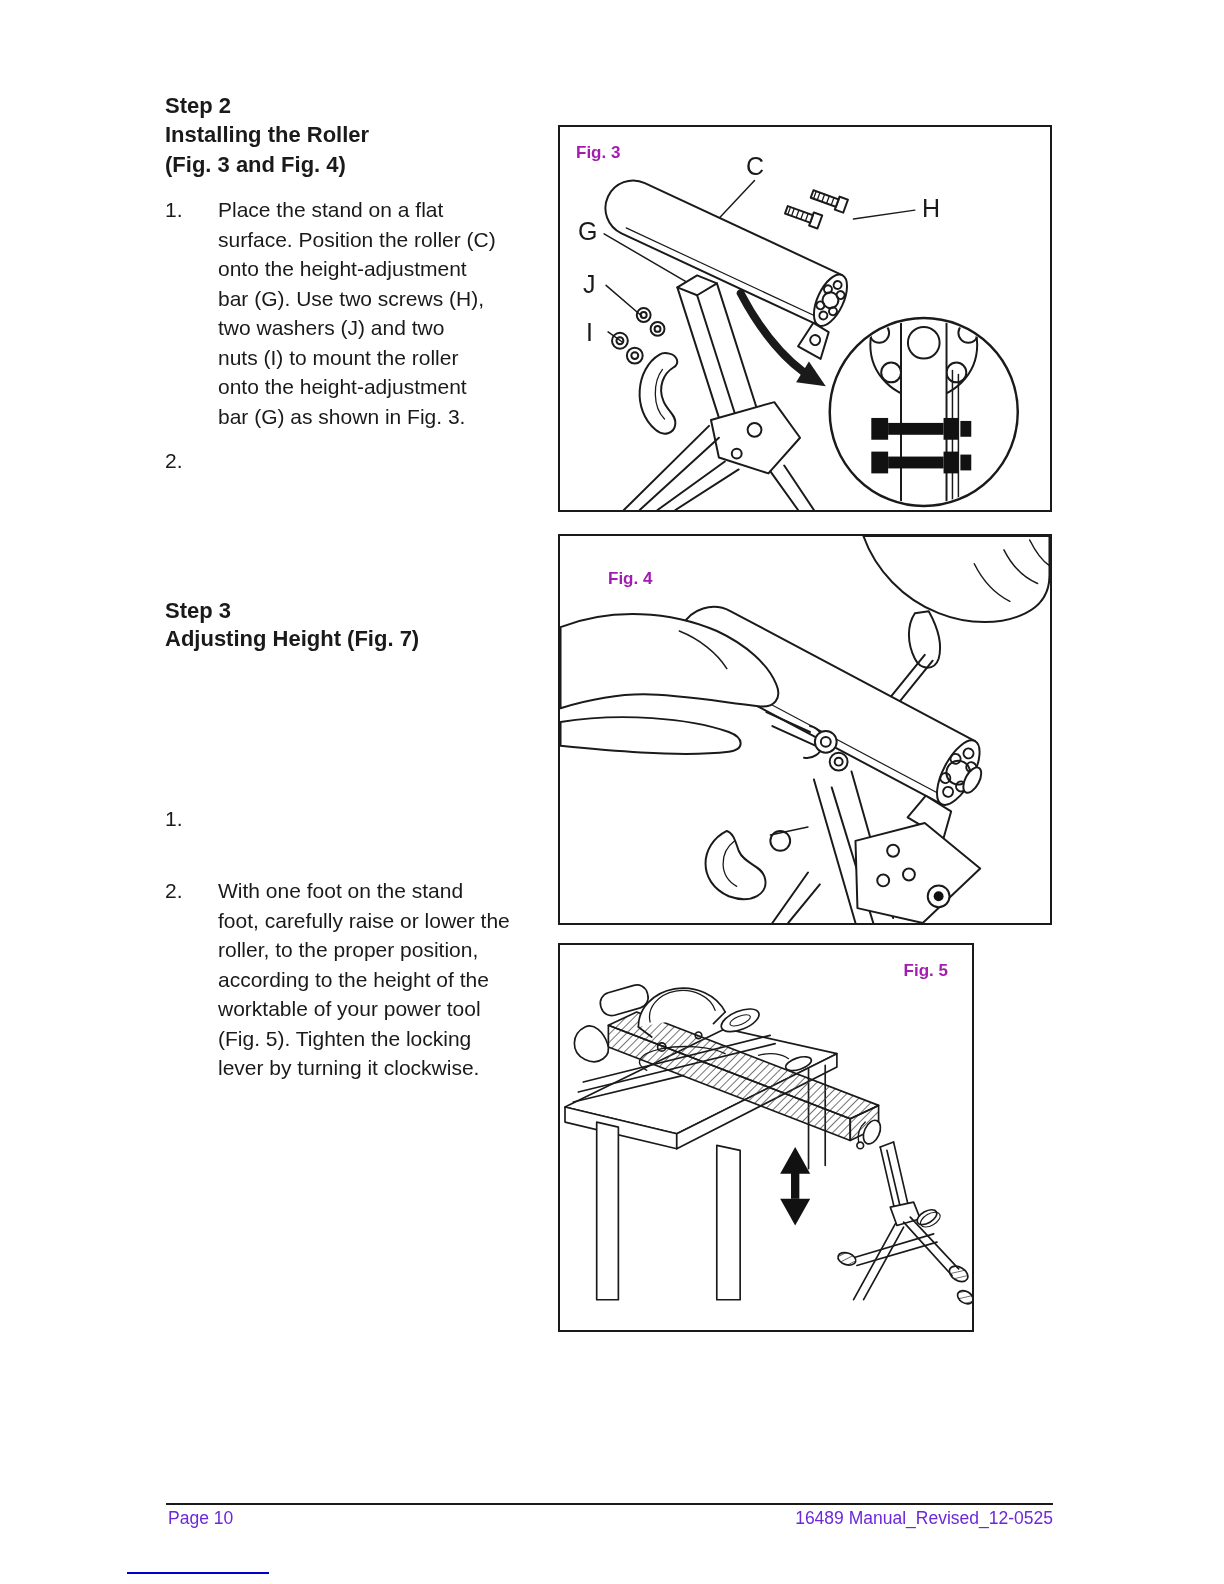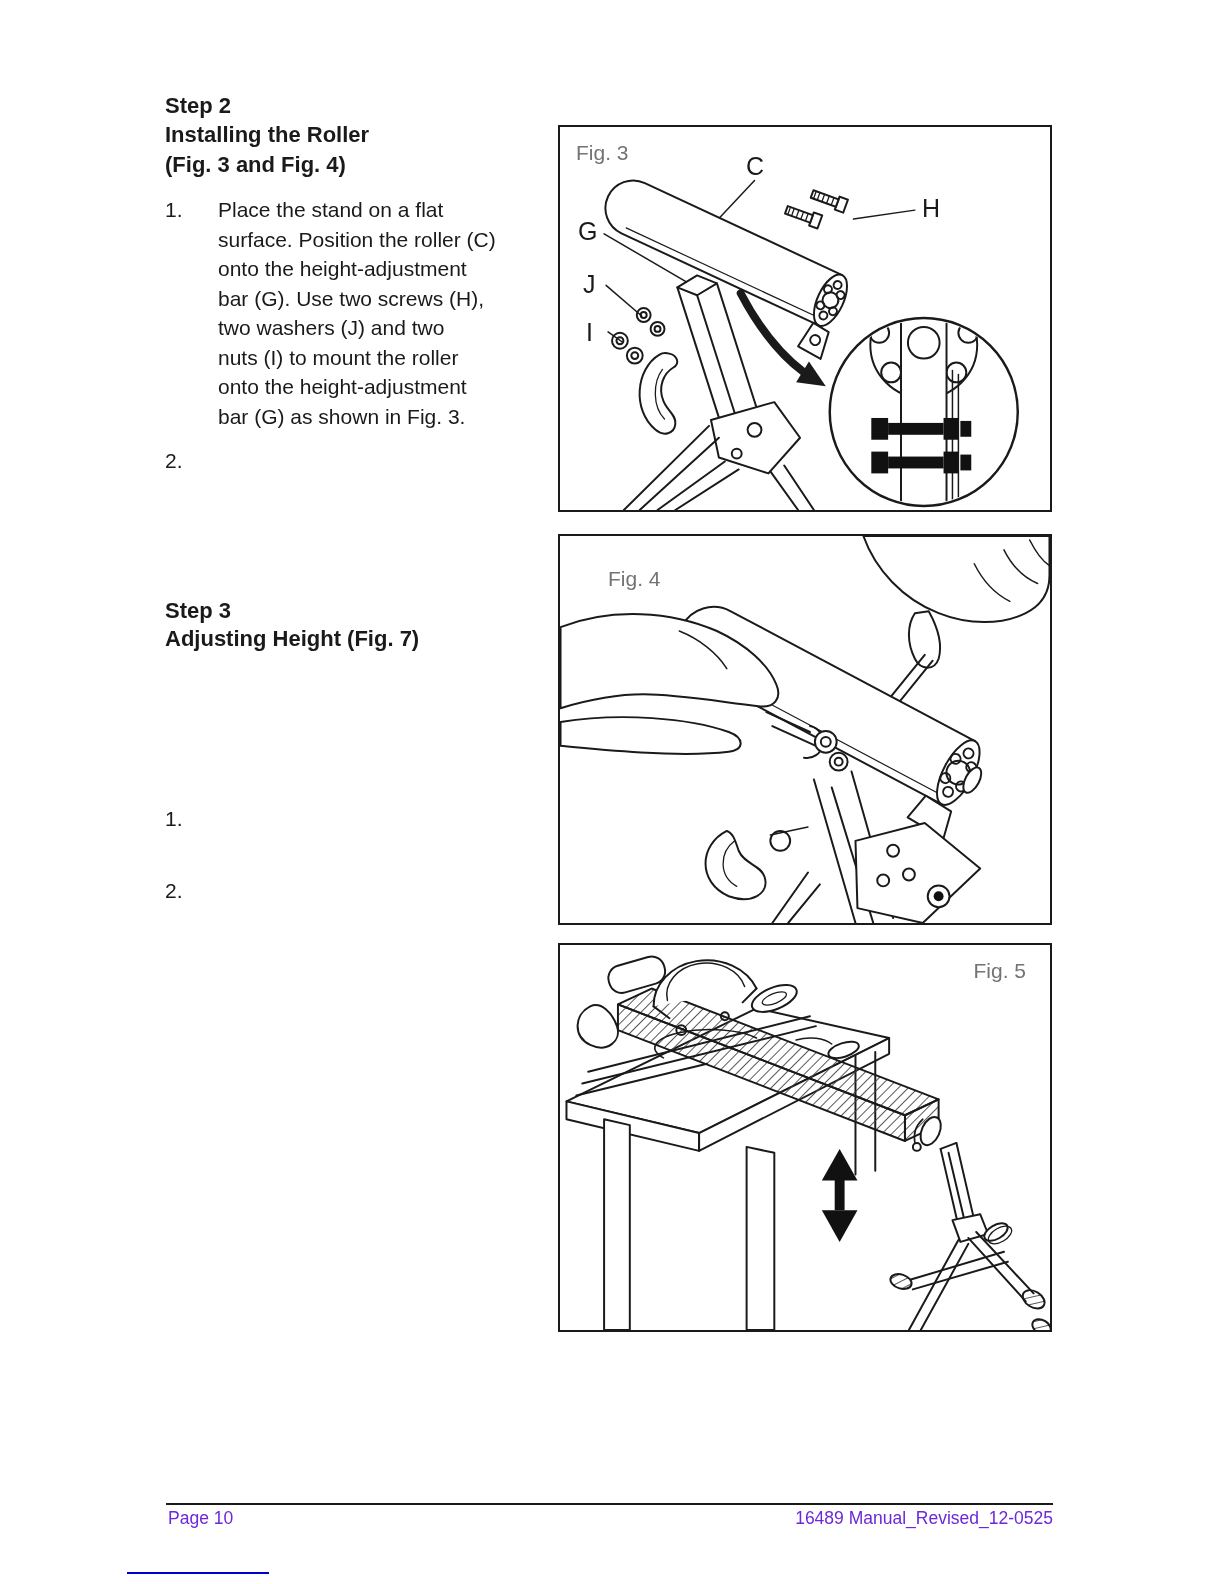--- a/index.html
+++ b/index.html
@@ -16,21 +16,21 @@
   .listtxt{flex:1;}
   .warnp{width:400px;font-size:21px;line-height:30px;}
   .warnp b{font-size:22px;}
   .warntxt{white-space:pre;}
   .warnicon{display:inline-block;vertical-align:-5px;margin-right:9px;}
   .figbox{
     position:absolute;border:2px solid #1a1a1a;background:#fff;
     box-sizing:border-box;overflow:hidden;
   }
   .figbox svg.art{position:absolute;left:0;top:0;width:100%;height:100%;}
-  .figlabel{position:absolute;font-size:21px;line-height:26px;color:#737373;}
+  .figlabel{position:absolute;font-size:17px;line-height:26px;color:#a21caf;font-weight:bold;}
   .callout{position:absolute;font-size:25px;line-height:26px;color:#1a1a1a;}
   .footer-rule{position:absolute;left:166px;top:1503px;width:887px;height:2px;background:#1a1a1a;}
   .footer-text{position:absolute;font-size:17.5px;line-height:22px;color:#6d28d9;}
   .blue-line{position:absolute;left:127px;top:1572px;width:142px;height:2px;background:#0000cc;}
 </style>
 </head>
 <body>
 
 <div class="page">
 
@@ -55,20 +55,27 @@
 
   <div class="abs heading" style="left:165px;top:596px;">Step 3</div>
   <div class="abs heading" style="left:165px;top:624px;">Adjusting Height (Fig. 7)</div>
 
 
   <div class="abs listitem bodytext" style="left:165px;top:804px;">
     <span class="listnum">1.</span>
   </div>
   <div class="abs listitem bodytext" style="left:165px;top:876px;">
     <span class="listnum">2.</span>
+    <span class="listtxt">With one foot on the stand
+foot, carefully raise or lower the
+roller, to the proper position,
+according to the height of the
+worktable of your power tool
+(Fig. 5). Tighten the locking
+lever by turning it clockwise.</span>
   </div>
 
   <div class="figbox" style="left:558px;top:125px;width:494px;height:387px;">
     <svg class="art" viewBox="0 0 494 387">
       <defs>
           <clipPath id="insetClip3">
             <circle cx="367" cy="288" r="93"></circle>
           </clipPath>
         </defs>
       <g stroke="#1a1a1a" stroke-width="2" fill="none" stroke-linecap="round" stroke-linejoin="round">
@@ -216,21 +223,21 @@
         <circle cx="336" cy="318" r="6"></circle>
         <circle cx="326" cy="348" r="6"></circle>
         <circle cx="352" cy="342" r="6"></circle>
         <circle cx="382" cy="364" r="11" fill="#ffffff"></circle>
           <circle cx="382" cy="364" r="5" fill="#111111" stroke="none"></circle>
       </g>
     </svg>
     <span class="figlabel" style="left:16px;top:30px;margin-left:32px;">Fig. 4</span>
   </div>
 
-  <div class="figbox" style="left:558px;top:943px;width:494px;height:389px;">
+  <div class="figbox" style="left:558px;top:943px;width:416px;height:389px;">
     <svg class="art" viewBox="0 0 494 389">
       <defs>
         <pattern id="hatch5" width="7" height="7" patternUnits="userSpaceOnUse" patternTransform="rotate(45)">
           <line x1="0" y1="0" x2="0" y2="7" stroke="#444444" stroke-width="1.8"></line>
         </pattern>
       </defs>
       <g stroke="#1a1a1a" stroke-width="2" fill="none" stroke-linecap="round" stroke-linejoin="round">
 
         <path d="M6,158 L198,64 L332,94 L140,190 Z" fill="#ffffff"></path>
         <path d="M6,158 L140,190 L140,208 L6,176 Z" fill="#ffffff"></path>

